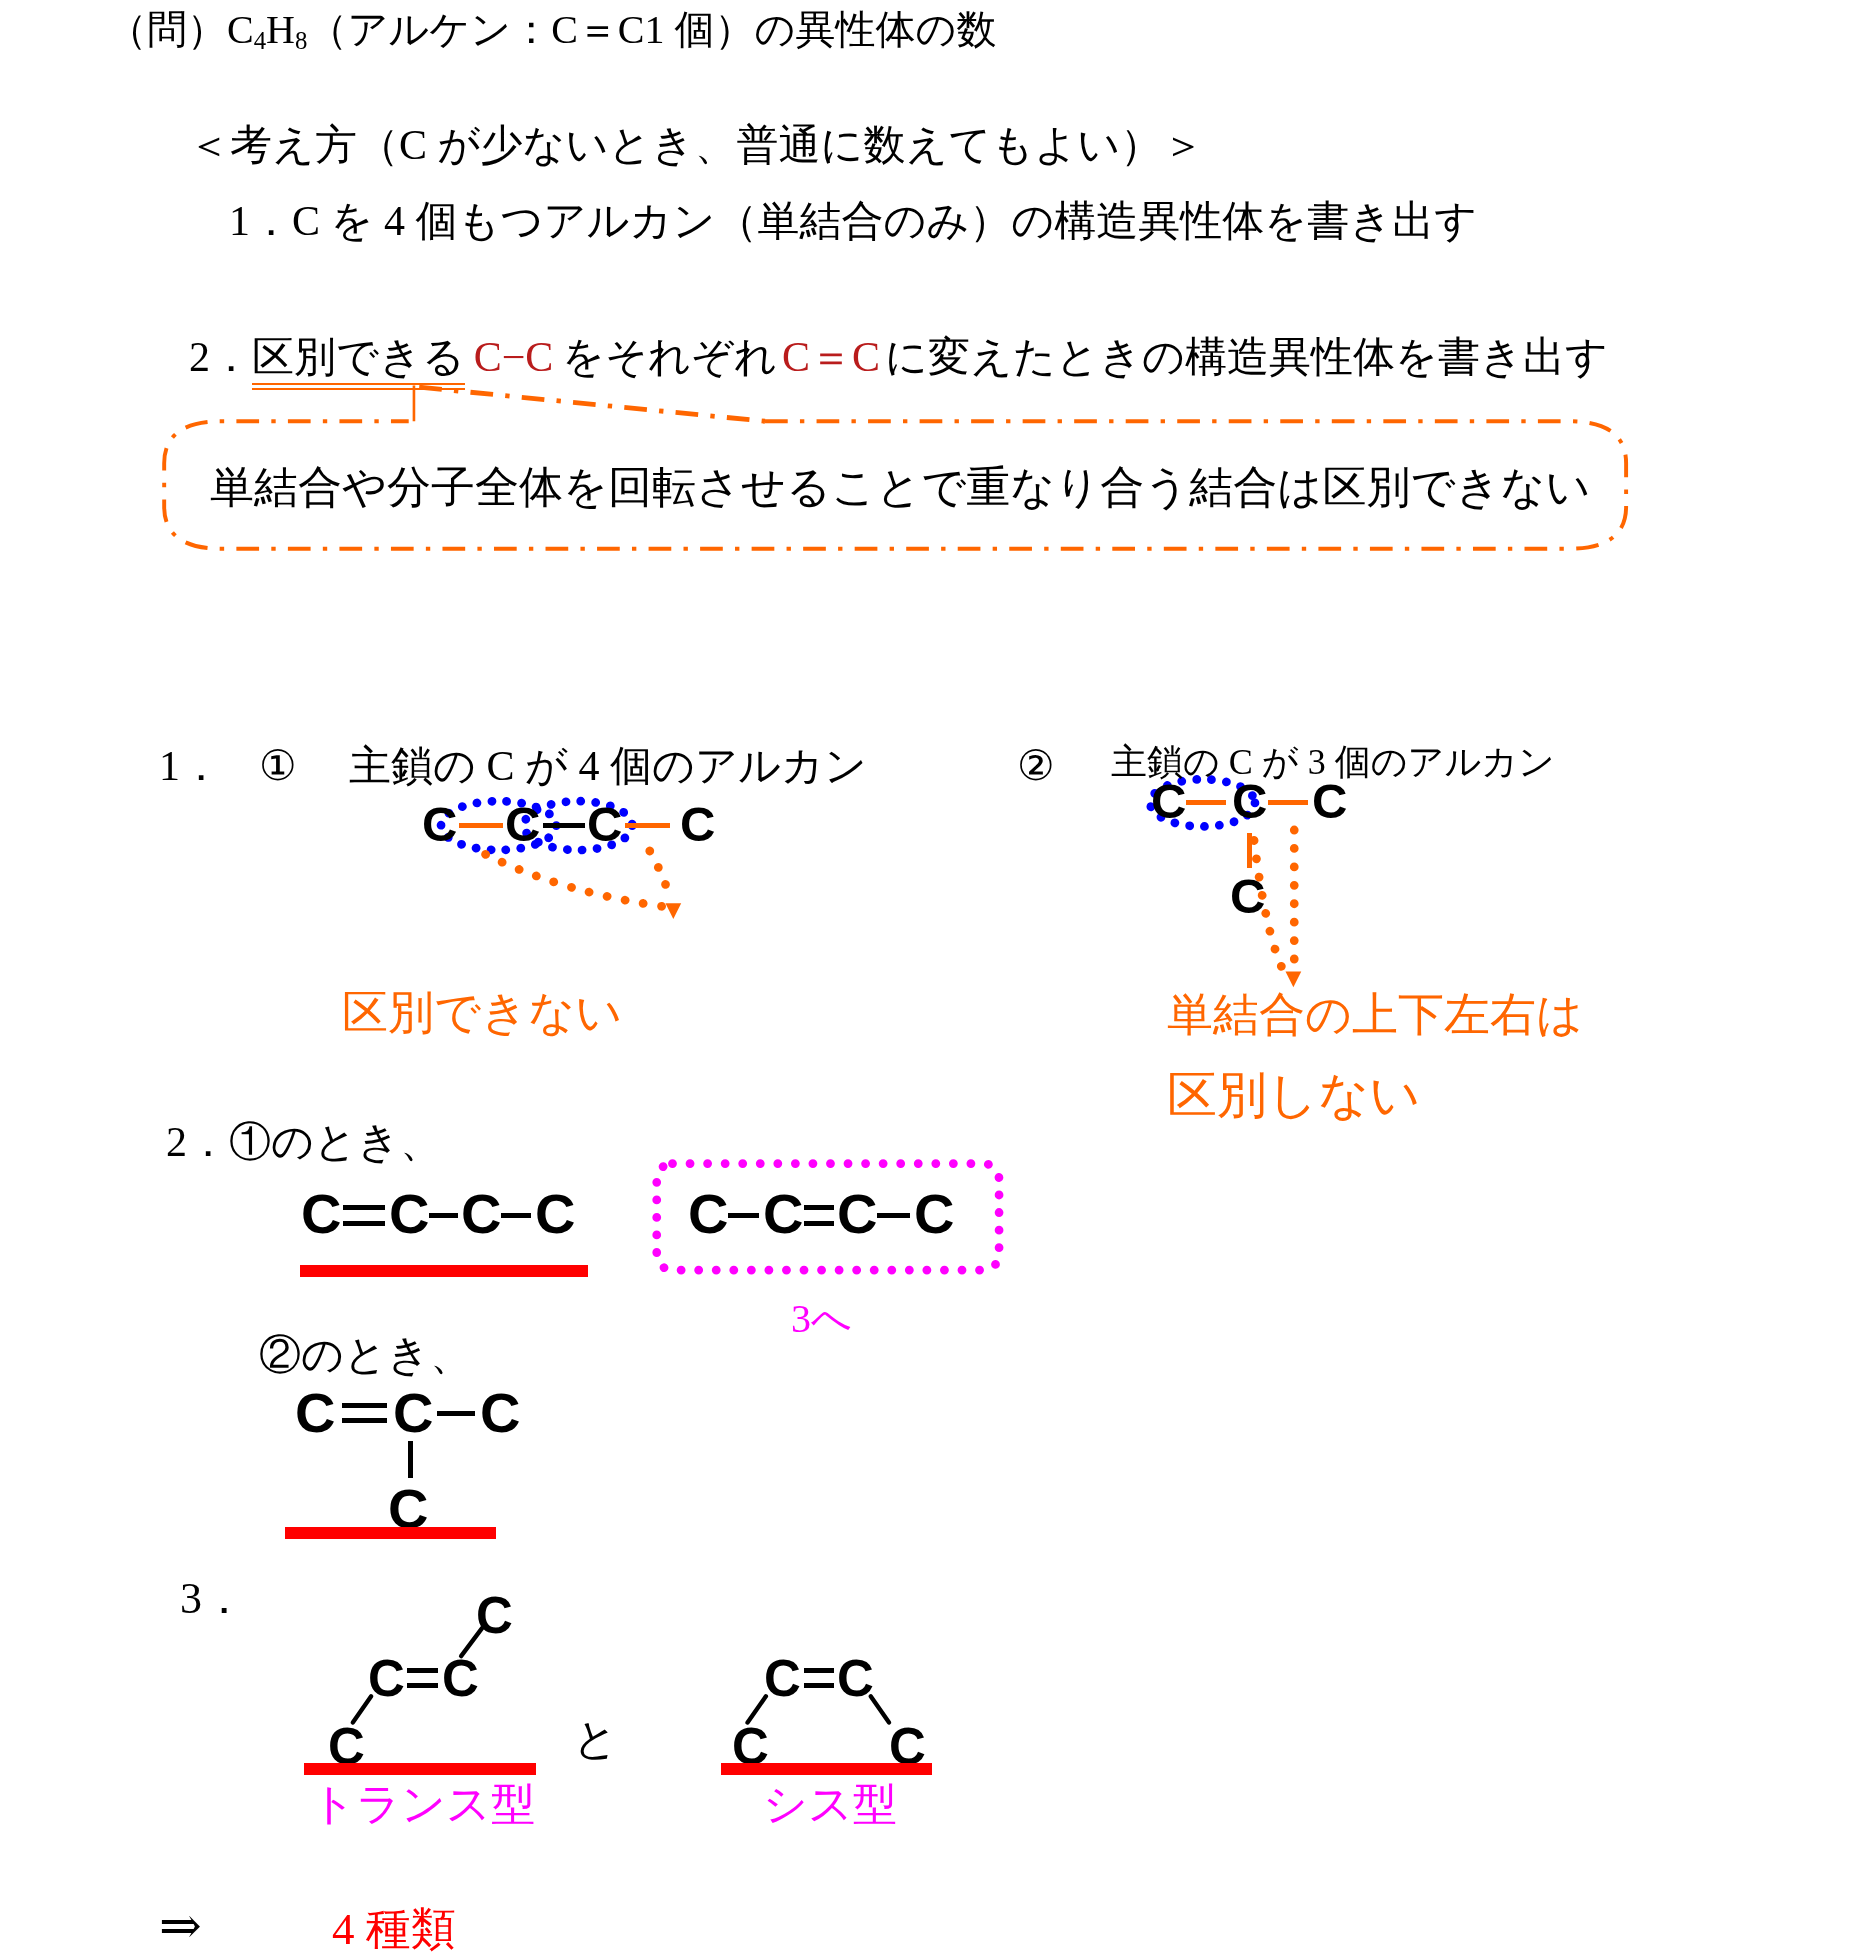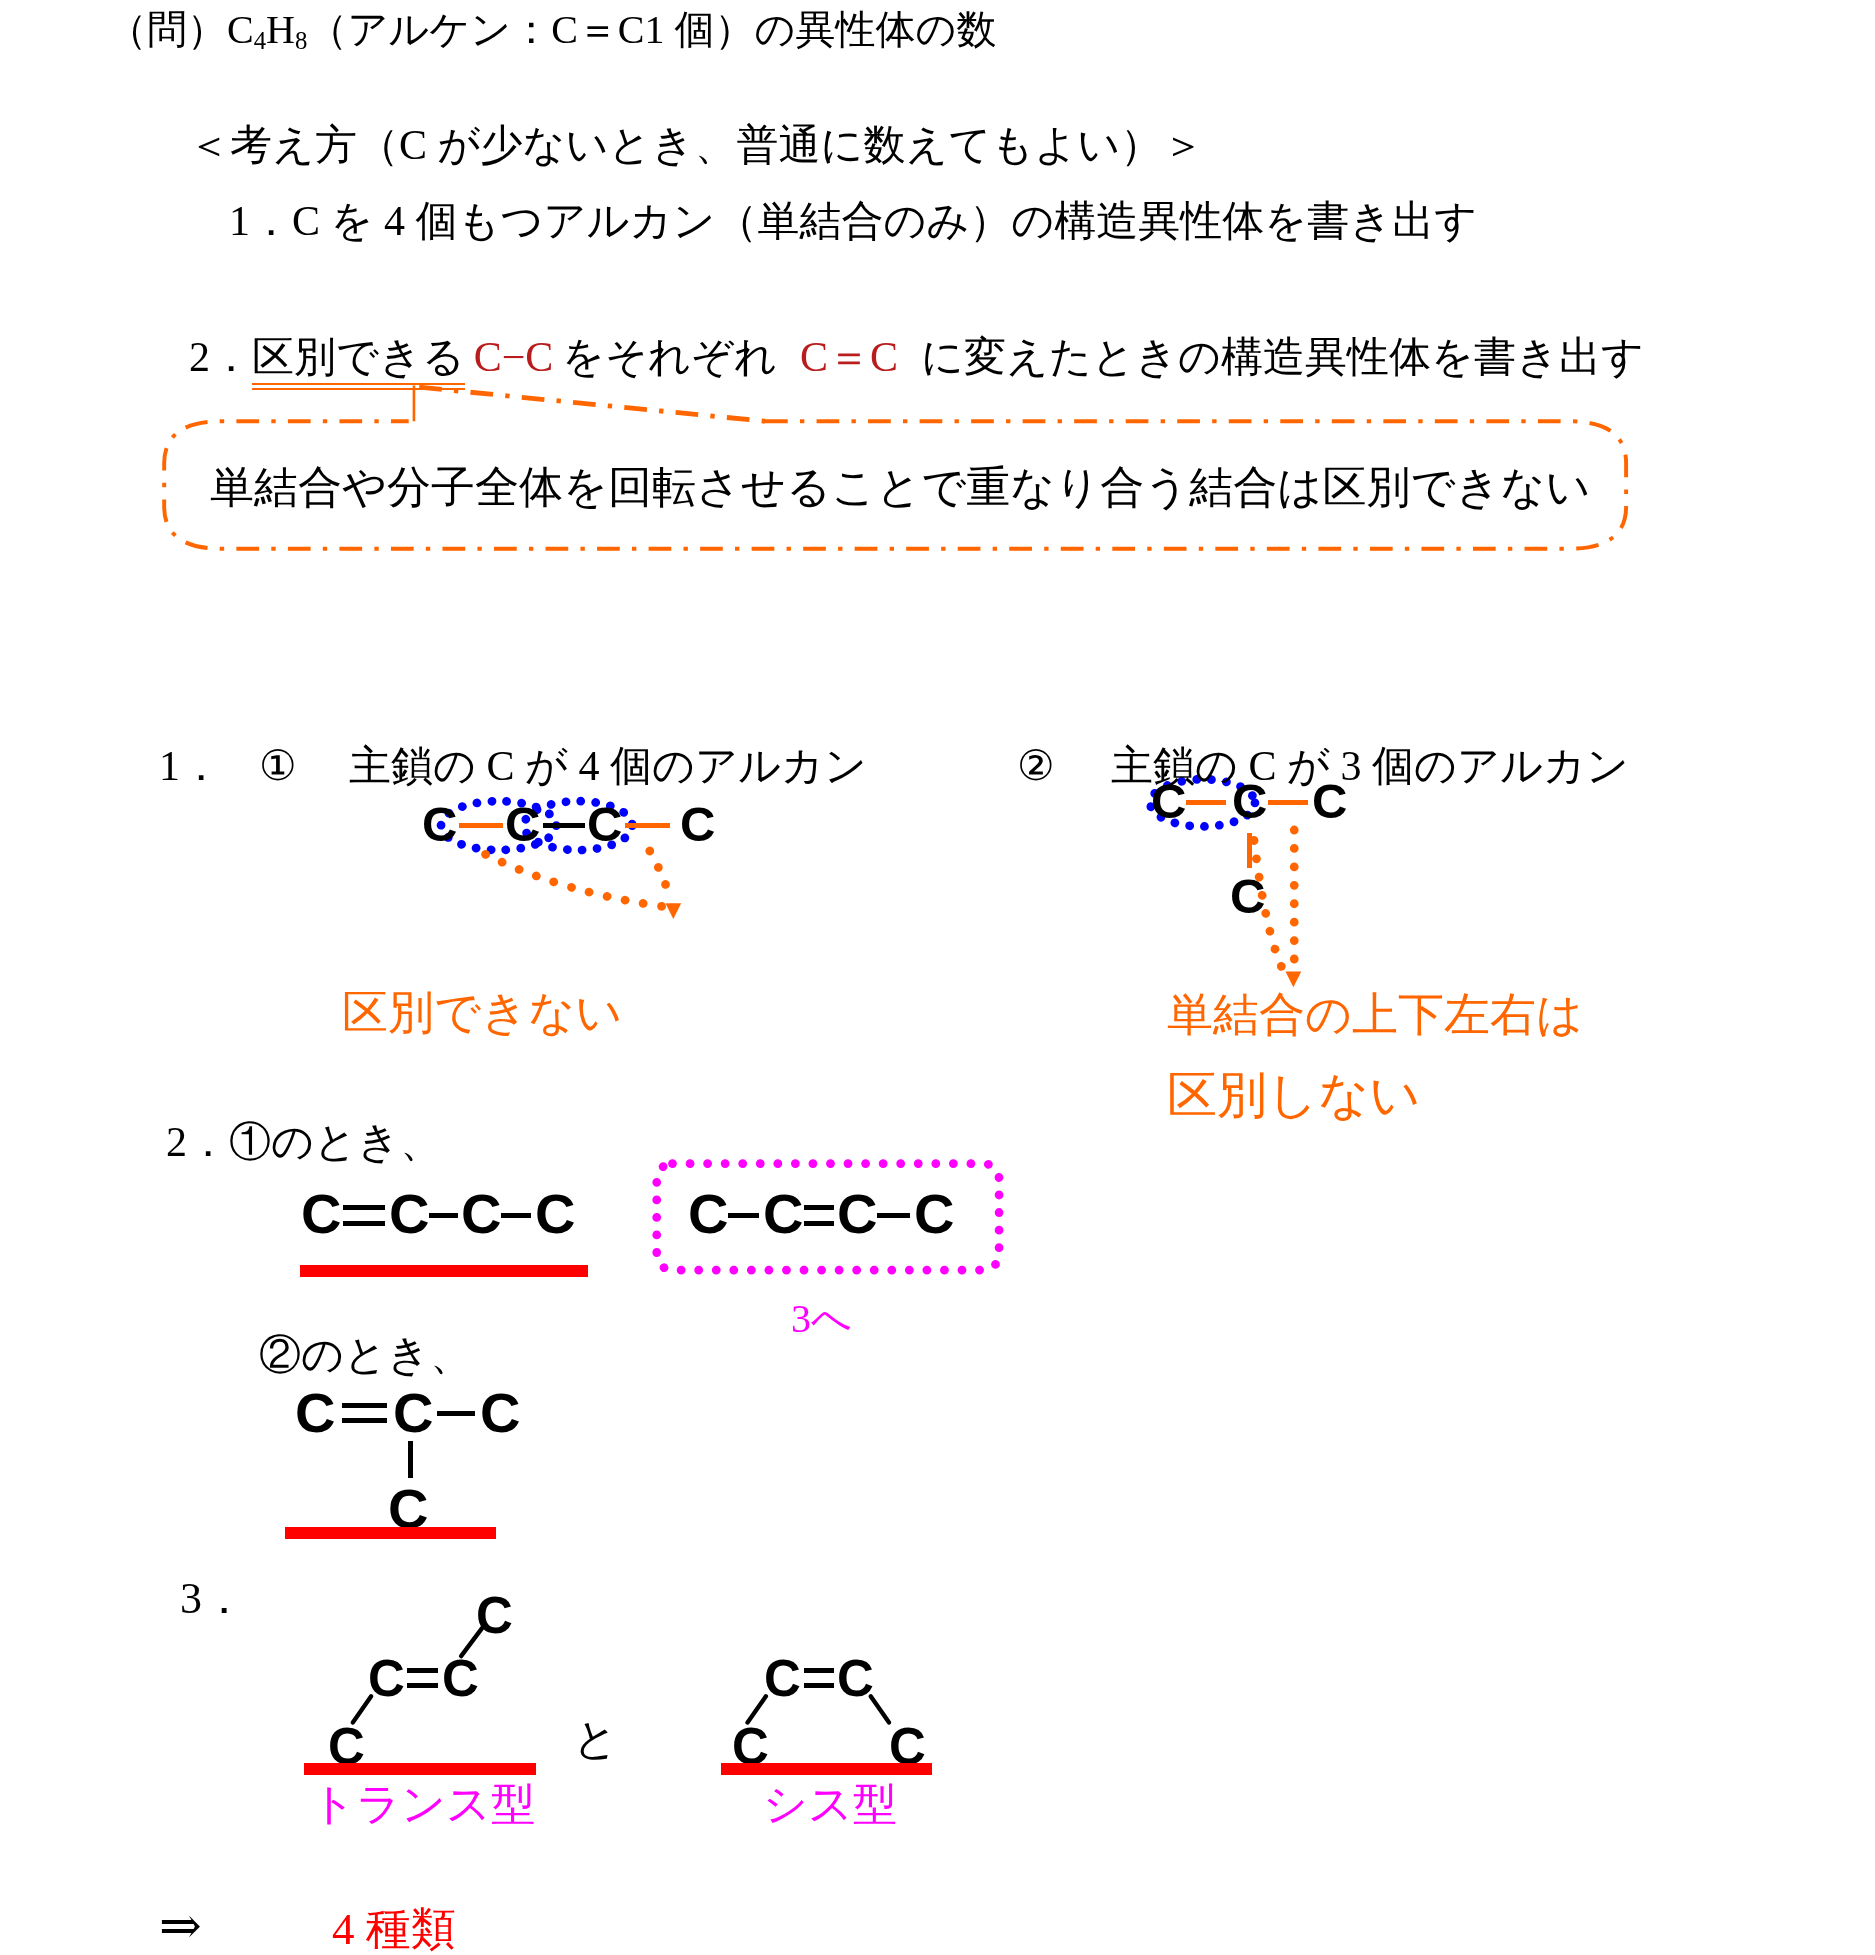--- a/index.html
+++ b/index.html
@@ -51,30 +51,30 @@
 
     <line x1="856" y1="1972" x2="877" y2="1942" stroke="#000" stroke-width="5" stroke-linecap="round"></line>
     <line x1="997" y1="1942" x2="1018" y2="1972" stroke="#000" stroke-width="5" stroke-linecap="round"></line>
   </svg>
 
   <div class="t" style="left:107px;top:7px;font-size:40px;"><span>（問）C</span><sub class="fsub">4</sub><span>H</span><sub class="fsub">8</sub><span>（アルケン：C＝C1 個）の異性体の数</span></div>
 
   <div class="t" style="left:188px;top:121px;font-size:42px;">＜考え方（C が少ないとき、普通に数えてもよい）＞</div>
   <div class="t" style="left:229px;top:197px;font-size:42px;">1．C を 4 個もつアルカン（単結合のみ）の構造異性体を書き出す</div>
 
-  <div class="t" style="left:189px;top:333px;font-size:42px;"><span>2．</span><span class="u-double">区別できる</span><span class="blue" style="margin:0 8.7px;">C−C</span><span>をそれぞれ</span><span class="blue" style="margin:0 23px;">C＝C</span><span>に変えたときの構造異性体を書き出す</span></div>
+  <div class="t" style="left:189px;top:333px;font-size:42px;"><span>2．</span><span class="u-double">区別できる</span><span class="blue" style="margin:0 8.7px;">C−C</span><span>をそれぞれ</span><span class="blue" style="margin:0 5px;">C＝C</span><span>に変えたときの構造異性体を書き出す</span></div>
 
   <div class="t" style="left:210px;top:463px;font-size:44px;">単結合や分子全体を回転させることで重なり合う結合は区別できない</div>
 
 
   <div class="t" style="left:159px;top:742px;font-size:42px;">1．</div>
   <div class="t" style="left:259px;top:742px;font-size:42px;">①</div>
   <div class="t" style="left:349px;top:742px;font-size:42px;text-align:right;">主鎖の C が 4 個のアルカン</div>
   <div class="t" style="left:1017px;top:742px;font-size:42px;">②</div>
-  <div class="t" style="left:1111px;top:742px;font-size:42px;">主鎖の C が 3 個のアルカン</div>
+  <div class="t" style="left:1111px;top:742px;font-size:36px;">主鎖の C が 3 個のアルカン</div>
 
   <span class="atom" style="left:422px;top:800px;font-size:49px;">C</span>
   <div class="bond ob" style="left:459px;top:823px;width:44px;"></div>
   <span class="atom" style="left:505px;top:800px;font-size:49px;">C</span>
   <div class="bond" style="left:543px;top:823px;width:42px;"></div>
   <span class="atom" style="left:587px;top:800px;font-size:49px;">C</span>
   <div class="bond ob" style="left:625px;top:823px;width:45px;"></div>
   <span class="atom" style="left:680px;top:800px;font-size:49px;">C</span>
 
   <span class="atom" style="left:1151px;top:777px;font-size:49px;">C</span>

